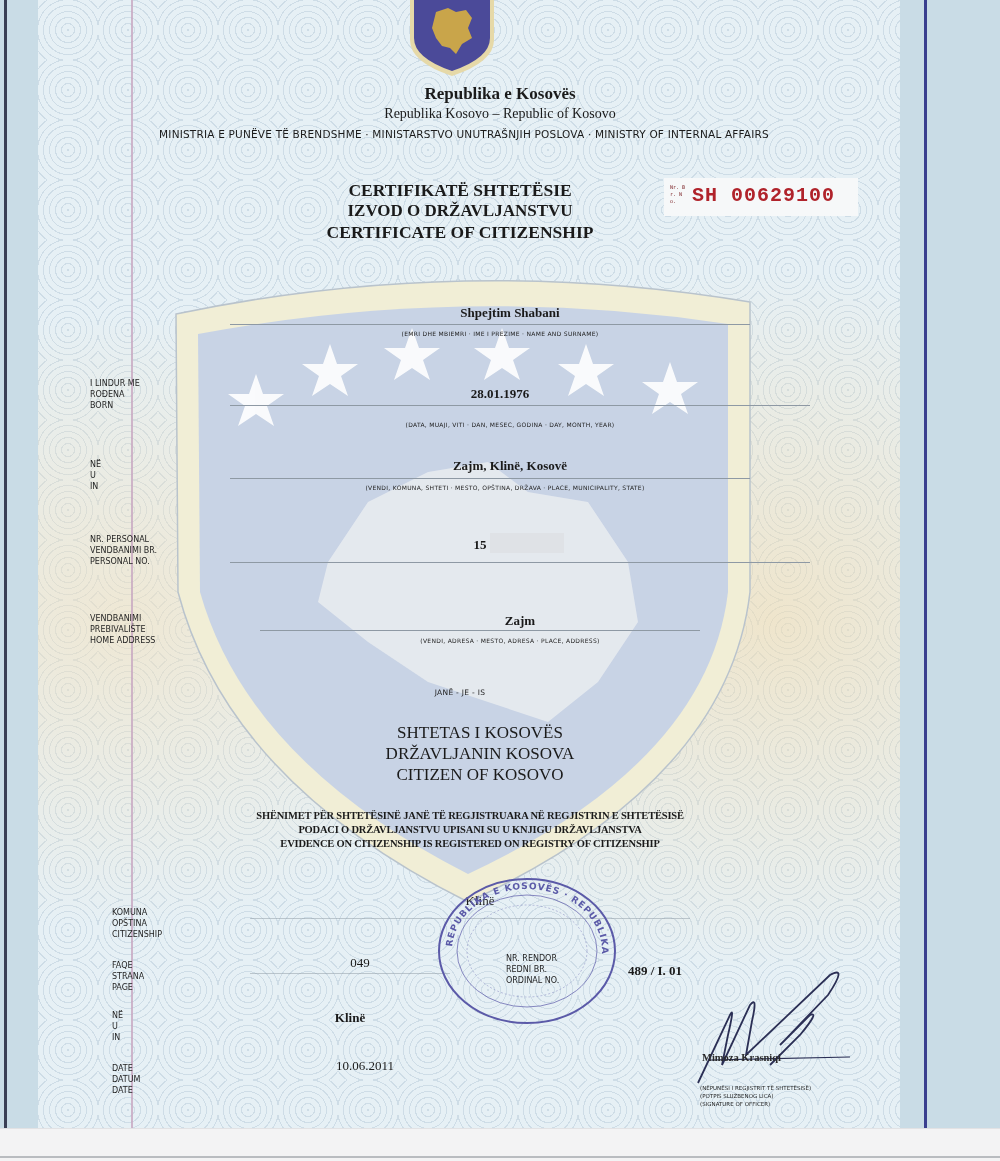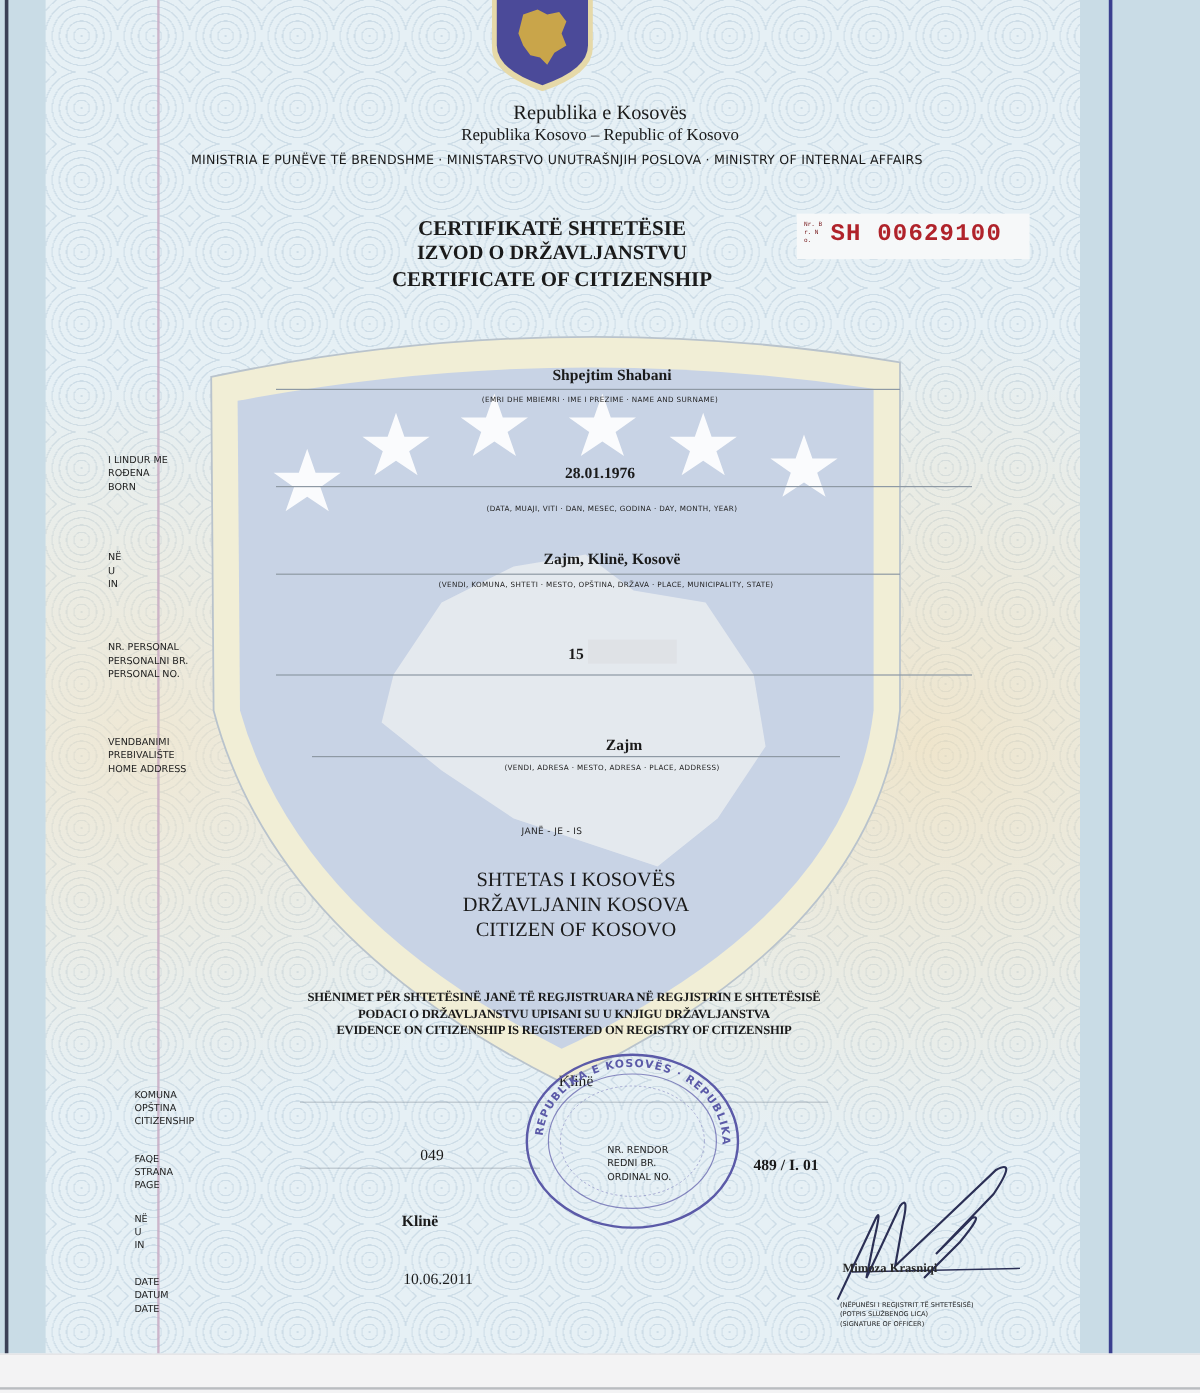--- a/index.html
+++ b/index.html
@@ -15,36 +15,36 @@
       radial-gradient(ellipse at 85% 55%, rgba(246,220,170,0.55) 0%, rgba(246,220,170,0) 40%),
       radial-gradient(ellipse at 10% 55%, rgba(246,225,185,0.55) 0%, rgba(246,225,185,0) 35%),
       repeating-radial-gradient(circle at 30px 30px, rgba(160,185,205,0.35) 0 1px, transparent 1px 6px),
       #e6f0f5;
     background-size:auto, auto, 60px 60px, auto;
   }
   .pink-line { position:absolute; left:93px; top:0; width:2px; height:1128px; background:#c7a6c0; opacity:0.8; }
   .shield-outer { position:absolute; left:168px; top:262px; width:590px; height:640px; }
   .crest { position:absolute; left:406px; top:0; width:92px; height:76px; }
   .c { position:absolute; left:0; width:1000px; text-align:center; }
-  .h-rep1 { top:84px; font-size:17px; font-weight:normal; }
+  .h-rep1 { top:84px; font-size:17px; font-weight:bold; }
   .h-rep2 { top:106px; font-size:14px; font-weight:normal; }
   .h-min { top:128px; font-family:"DejaVu Sans", sans-serif; font-size:10.5px; letter-spacing:0.2px; left:84px; width:760px; }
   .t1 { top:180px; font-size:17.5px; font-weight:bold; left:160px; width:600px; }
   .t2 { top:201px; font-size:17px; font-weight:bold; left:160px; width:600px; }
   .t3 { top:222px; font-size:17.5px; font-weight:bold; left:160px; width:600px; }
   .serial-box { position:absolute; left:664px; top:178px; width:194px; height:38px; background:#f6f8f9; }
   .serial-mini { position:absolute; left:670px; top:184px; font-family:"DejaVu Sans Mono", monospace; font-size:5px; line-height:7px; color:#7a1f22; }
   .serial { position:absolute; left:692px; top:184px; font-family:"Liberation Mono", monospace; font-size:20px; font-weight:bold; color:#b0232b; letter-spacing:1px; }
   .field-val { position:absolute; font-size:13px; font-weight:bold; text-align:center; }
   .field-cap { position:absolute; font-family:"DejaVu Sans", sans-serif; font-size:6px; letter-spacing:0.3px; text-align:center; color:#222; }
   .rule { position:absolute; height:1px; background:#8e99a4; }
   .side-lbl { position:absolute; left:90px; font-family:"DejaVu Sans", sans-serif; font-size:8px; line-height:11px; color:#1f1f1f; }
   .redact { position:absolute; left:490px; top:533px; width:74px; height:20px; background:#dfe2e6; }
   .big { top:722px; font-size:17px; line-height:21px; left:200px; width:560px; }
-  .reg { position:absolute; left:190px; width:560px; text-align:center; font-size:10.5px; font-weight:bold; letter-spacing:-0.2px;margin-top:16px; }
+  .reg { position:absolute; left:190px; width:560px; text-align:center; font-size:10.5px; font-weight:bold; letter-spacing:-0.2px; }
   .stamp { position:absolute; left:432px; top:876px; width:190px; height:150px; }
   .sig { position:absolute; left:680px; top:965px; width:180px; height:125px; }
   .official { position:absolute; left:702px; top:1052px; font-size:10.5px; font-weight:bold; color:#2a2a2a; }
   .official-cap { position:absolute; left:700px; top:1084px; font-family:"DejaVu Sans", sans-serif; font-size:5.5px; line-height:8px; color:#1f1f1f; }
 </style>
 </head>
 <body>
 
 <div class="scan"></div>
 <div class="left-edge"></div>
@@ -103,21 +103,21 @@
   <div>NË</div>
   <div>U</div>
   <div>IN</div>
 </div>
 <div class="field-val" style="left:380px;top:458px;width:260px;">Zajm, Klinë, Kosovë</div>
 <div class="rule" style="left:230px;top:478px;width:520px;"></div>
 <div class="field-cap" style="left:270px;top:484px;width:470px;">(VENDI, KOMUNA, SHTETI · MESTO, OPŠTINA, DRŽAVA · PLACE, MUNICIPALITY, STATE)</div>
 
 <div class="side-lbl" style="top:534px;">
   <div>NR. PERSONAL</div>
-  <div>PERSONALNI BR.</div>
+  <div>VENDBANIMI BR.</div>
   <div>PERSONAL NO.</div>
 </div>
 <div class="field-val" style="left:460px;top:537px;width:40px;">15</div>
 <div class="redact"></div>
 <div class="rule" style="left:230px;top:562px;width:580px;"></div>
 
 <div class="side-lbl" style="top:613px;">
   <div>VENDBANIMI</div>
   <div>PREBIVALIŠTE</div>
   <div>HOME ADDRESS</div>

